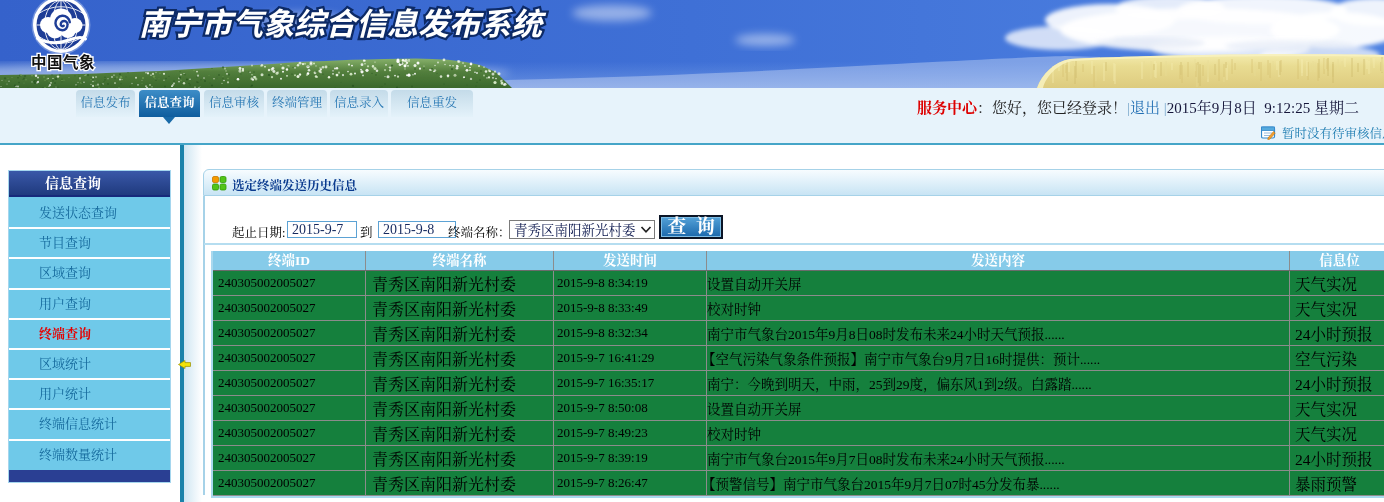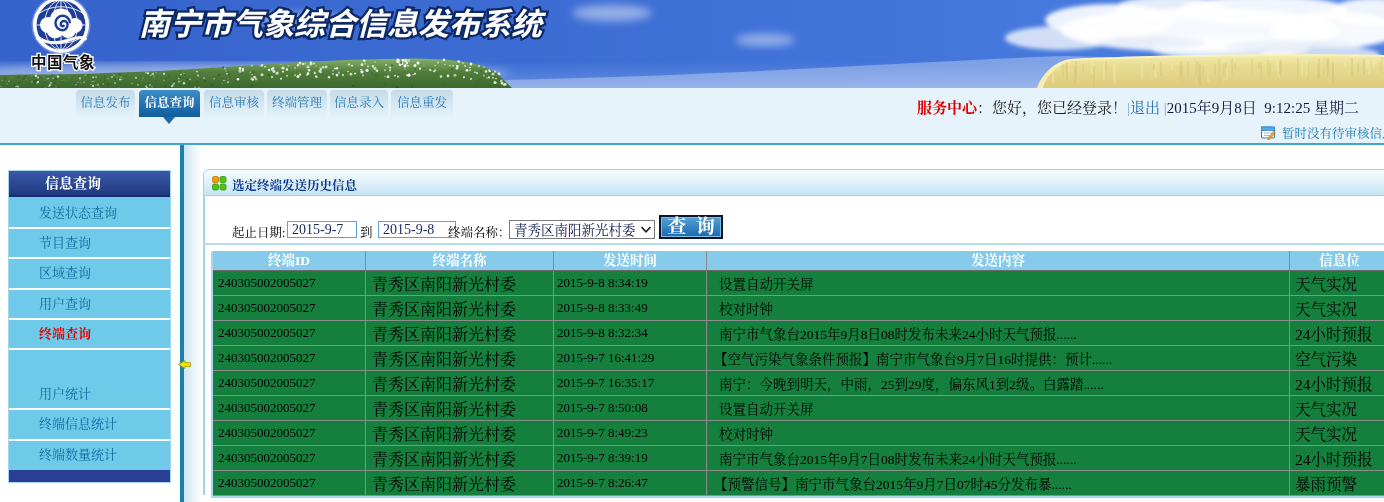--- a/index.html
+++ b/index.html
@@ -61,21 +61,21 @@
 
 #dtable{left:211px;top:251px;width:1179px;border-collapse:collapse;table-layout:fixed;}
 #dtable th{background:#86cbe9;color:#fff;font-weight:bold;font-size:13.5px;height:19px;line-height:19px;
  border-right:1px solid #8c8c8c;border-bottom:1px solid #6b6b6b;padding:0;}
 #dtable td{background:#15803d;color:#000;height:24px;border-right:1px solid #8c8c8c;
  border-bottom:1px solid #8c8c8c;padding:0 0 0 5px;white-space:nowrap;overflow:hidden;}
 #dtable{border-left:2px solid #a8d8ee;}
 #dtable .c1{font-size:13px;}
 #dtable .c2{font-size:16px;padding-left:6px;}
 #dtable .c3{font-size:13px;padding-left:3px;}
-#dtable .c4{font-size:13.5px;padding-left:12px;}
+#dtable .c4{font-size:13.5px;padding-left:0;}
 #dtable .c5{font-size:15.5px;}
 </style>
 </head>
 <body>
 <div id="page">
   <svg class="abs" style="left:0;top:0;" width="1384" height="88" viewBox="0 0 1384 88">
 <defs>
 <linearGradient id="sky" x1="0" y1="0" x2="1" y2="0">
  <stop offset="0" stop-color="#3562cb"></stop>
           <stop offset="0.5" stop-color="#3f70d6"></stop>
@@ -672,37 +672,38 @@
 <text x="31" y="67.5" font-family="Liberation Sans, Noto Sans CJK SC, sans-serif" font-size="15.5" font-weight="bold" letter-spacing="0.5" fill="#111" stroke="#ffffff" stroke-width="2.6" style="paint-order:stroke;">中国气象</text>
 <text x="139" y="35" font-family="Liberation Sans, Noto Sans CJK SC, sans-serif" font-size="31" font-weight="bold" font-style="italic" fill="#ffffff" stroke="#0d2a66" stroke-width="4.6" style="paint-order:stroke;">南宁市气象综合信息发布系统</text>
 </svg>
   <div class="abs" id="navarea"></div>
   <div class="abs" id="navline"></div>
   <div class="abs tab" style="left:76px;width:59px;">信息发布</div>
   <div class="abs tab active" style="left:139px;width:61px;">信息查询<div id="tabtri"></div></div>
   <div class="abs tab" style="left:204px;width:60px;">信息审核</div>
   <div class="abs tab" style="left:267px;width:60px;">终端管理</div>
   <div class="abs tab" style="left:330px;width:58px;">信息录入</div>
-  <div class="abs tab" style="left:391px;width:62px;">信息重发</div>
+  <div class="abs tab" style="left:391px;width:82px;">信息重发</div>
   <div class="abs" id="svcline"><b style="color:#dd0000;">服务中心</b><span style="color:#222;">：您好，您已经登录！</span><span style="color:#7aa8cc;">|</span><a style="color:#2470b4;text-decoration:none;">退出</a> <span style="color:#7aa8cc;">|</span>2015年9月8日&nbsp; 9:12:25 星期二</div>
   <div class="abs" id="pendline"><svg style="vertical-align:-2px;margin-right:6px;" width="15" height="14" viewBox="0 0 15 14">
         <rect x="0.5" y="1" width="13" height="11" rx="1.5" fill="#fff" stroke="#3388cc" stroke-width="1.2"></rect>
         <rect x="0.5" y="1" width="13" height="3.5" fill="#55aadd" stroke="#3388cc" stroke-width="0.8"></rect>
         <line x1="3" y1="7" x2="11" y2="7" stroke="#99bbdd" stroke-width="1"></line>
         <line x1="3" y1="9.5" x2="9" y2="9.5" stroke="#99bbdd" stroke-width="1"></line>
         <path d="M7,12 L12.5,5.5 L14.2,7 L8.8,13.2 L6.8,13.6 Z" fill="#f0a030" stroke="#c07010" stroke-width="0.6"></path>
       </svg>暂时没有待审核信息</div>
 
   <div class="abs" id="sidebar">
     <div id="sbhead">信息查询</div>
     <div class="sbitem" style="top:28px;">发送状态查询</div>
     <div class="sbitem" style="top:58.2px;">节目查询</div>
     <div class="sbitem" style="top:88.4px;">区域查询</div>
     <div class="sbitem active" style="top:148.8px;">终端查询</div>
     <div class="sbitem" style="top:118.6px;">用户查询</div>
+    <div class="sbitem" style="top:179px;">区域统计</div>
     <div class="sbitem" style="top:209.2px;">用户统计</div>
     <div class="sbitem" style="top:239.4px;">终端信息统计</div>
     <div class="sbitem" style="top:269.6px;border-bottom:none;">终端数量统计</div>
     <div id="sbfoot"></div>
   </div>
 
   <div class="abs" id="divline"></div>
   <div class="abs" id="divfade"></div>
   <svg class="abs" style="left:178px;top:360px;" width="15" height="10" viewBox="0 0 15 10">
       <path d="M0.5,4.5 L7,0.5 L7,2.6 L12.5,2.6 L12.5,6.4 L7,6.4 L7,8.5 Z" fill="#f2e40a" stroke="#9a8e00" stroke-width="0.7"></path>

